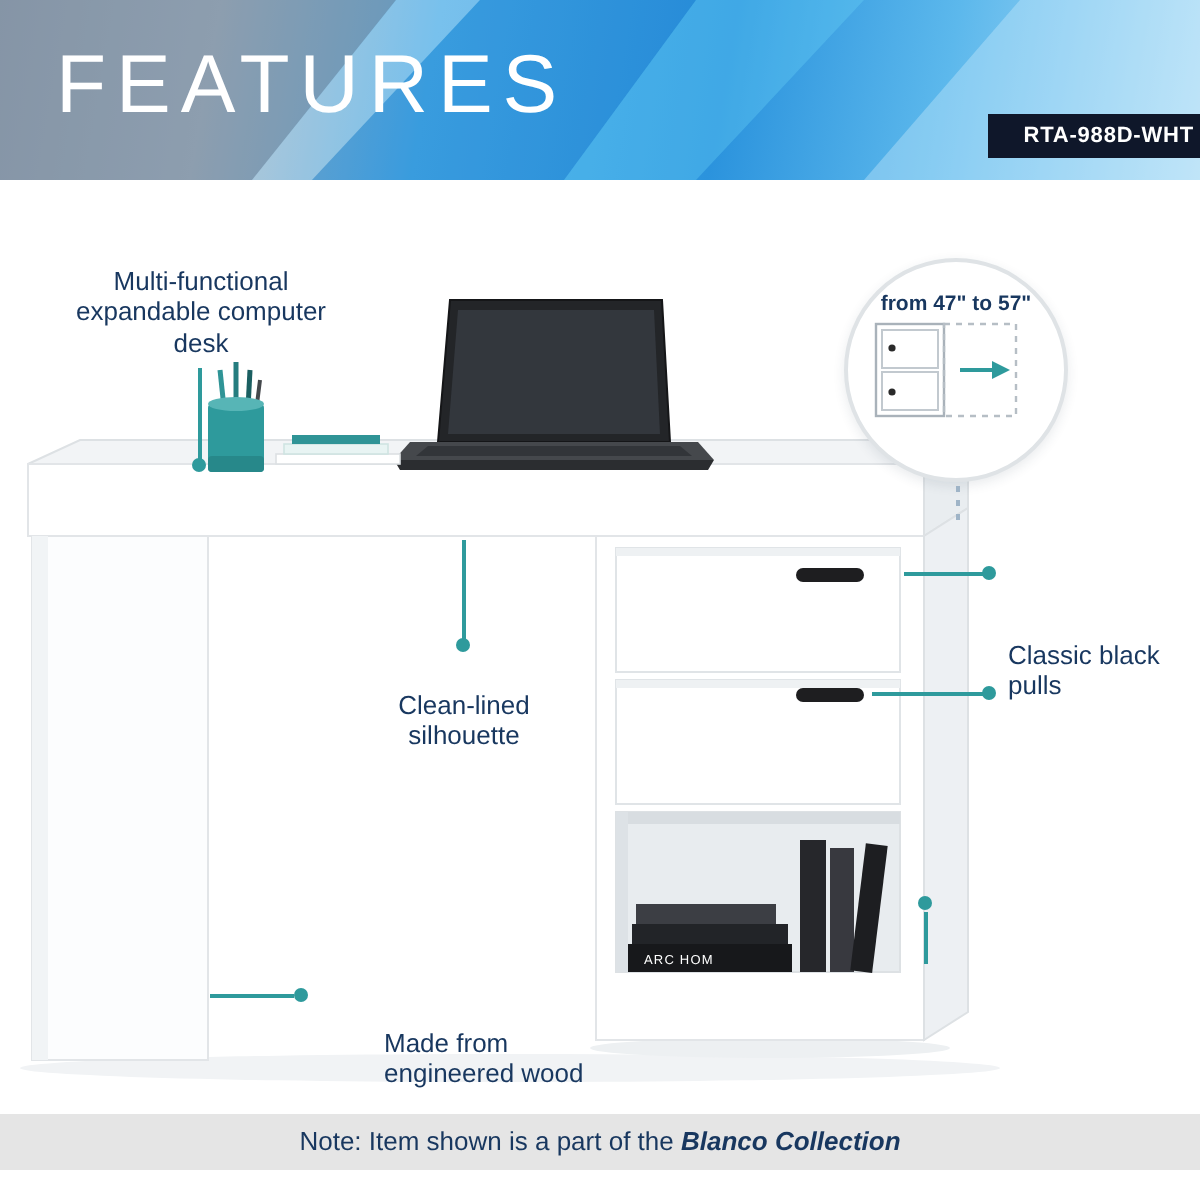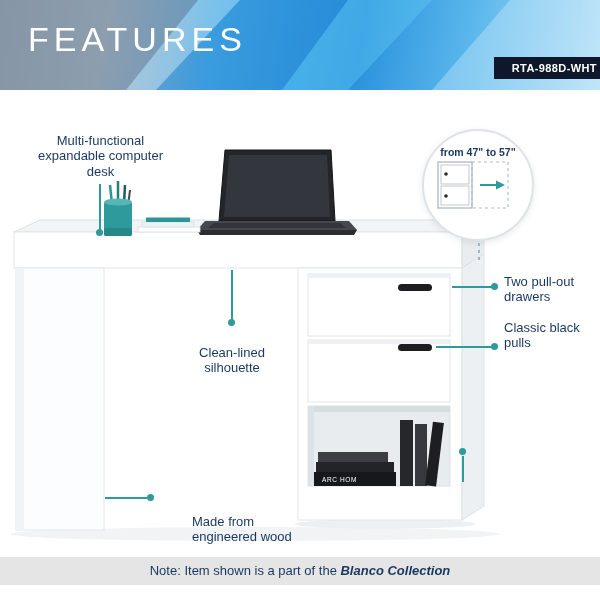--- a/index.html
+++ b/index.html
@@ -8,21 +8,21 @@
 
   
   .header{position:absolute;left:0;top:0;width:600px;height:90px;overflow:hidden;
     background:linear-gradient(100deg,#8fa0b0 0%,#9fb3c3 18%,#44a9e6 36%,#2b93dd 60%,#5cb8ec 78%,#b8e0f6 100%);}
   .facet{position:absolute;inset:0;}
   .facet-a{background:rgba(125,140,158,.55);clip-path:polygon(0 0,33% 0,21% 100%,0 100%);}
   .facet-b{background:rgba(255,255,255,.28);clip-path:polygon(33% 0,40% 0,26% 100%,21% 100%);}
   .facet-e{background:rgba(20,110,195,.22);clip-path:polygon(40% 0,58% 0,47% 100%,26% 100%);}
   .facet-c{background:rgba(110,215,250,.32);clip-path:polygon(58% 0,72% 0,58% 100%,47% 100%);}
   .facet-d{background:rgba(205,237,252,.38);clip-path:polygon(85% 0,100% 0,100% 100%,72% 100%);}
-  .header-title{position:absolute;left:28px;top:22px;color:#ffffff;font-size:34px;font-weight:400;
+  .header-title{position:absolute;left:28px;top:22px;color:#ffffff;font-size:41px;font-weight:400;
     letter-spacing:5px;line-height:1;}
   .model-badge{position:absolute;right:0;top:57px;height:22px;line-height:22px;background:#0f172a;
     color:#ffffff;font-size:11px;font-weight:bold;letter-spacing:.4px;padding:0 3px 0 18px;}
 
   
   .desk-svg{position:absolute;left:0;top:90px;}
 
   
   .ext-badge{position:absolute;left:422px;top:129px;width:112px;height:112px;border-radius:50%;
     background:#ffffff;border:2px solid #dfe3e6;box-shadow:0 2px 6px rgba(40,60,80,.10);
@@ -147,21 +147,20 @@
     </svg>
   </div>
   <div class="ext-dash"></div>
 
   <div class="callout-text ta-c" style="left:28px;top:133px;width:145px;">Multi-functional expandable computer desk</div>
   <div class="line-v" style="left:99px;top:184px;height:46px;"></div>
   <div class="dot" style="left:96px;top:229px;"></div>
 
   <div class="line-h" style="left:452px;top:286px;width:40px;"></div>
   <div class="dot" style="left:491px;top:283px;"></div>
-  <div class="callout-text ta-l" style="left:504px;top:274px;width:92px;">Two pull-out drawers</div>
 
   <div class="line-h" style="left:436px;top:346px;width:56px;"></div>
   <div class="dot" style="left:491px;top:343px;"></div>
   <div class="callout-text ta-l" style="left:504px;top:320px;width:90px;">Classic black pulls</div>
 
   <div class="line-v" style="left:231px;top:270px;height:50px;"></div>
   <div class="dot" style="left:228px;top:319px;"></div>
   <div class="callout-text ta-c" style="left:185px;top:345px;width:94px;">Clean-lined silhouette</div>
 
   <div class="line-h" style="left:105px;top:497px;width:42px;"></div>

